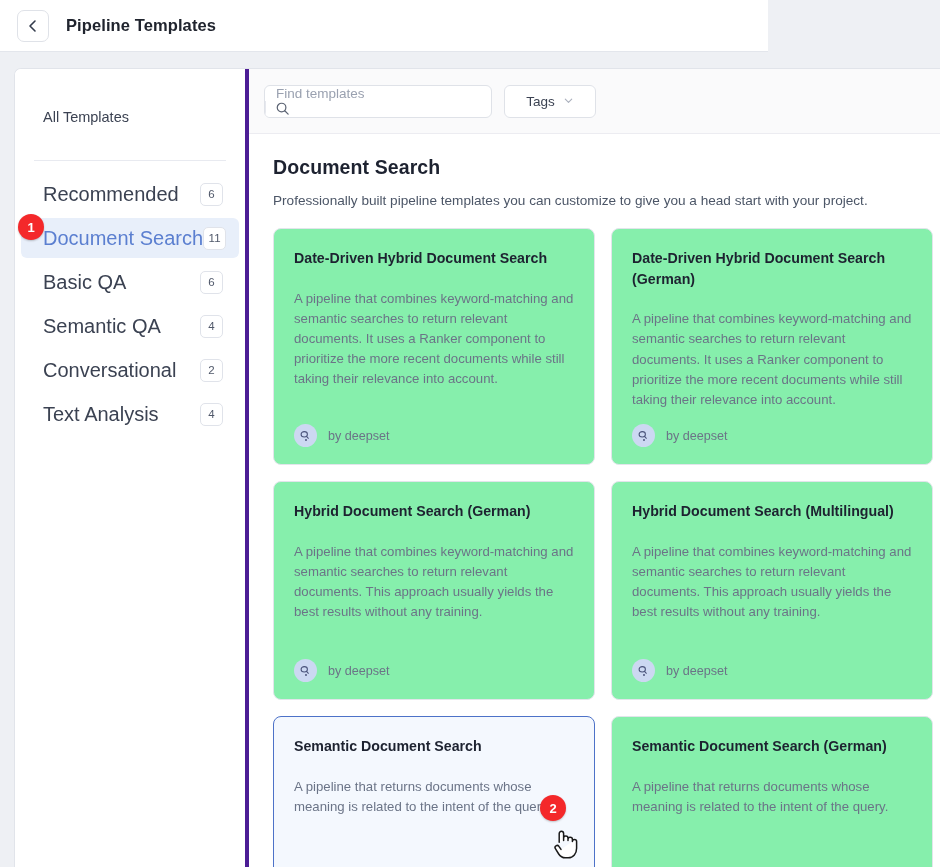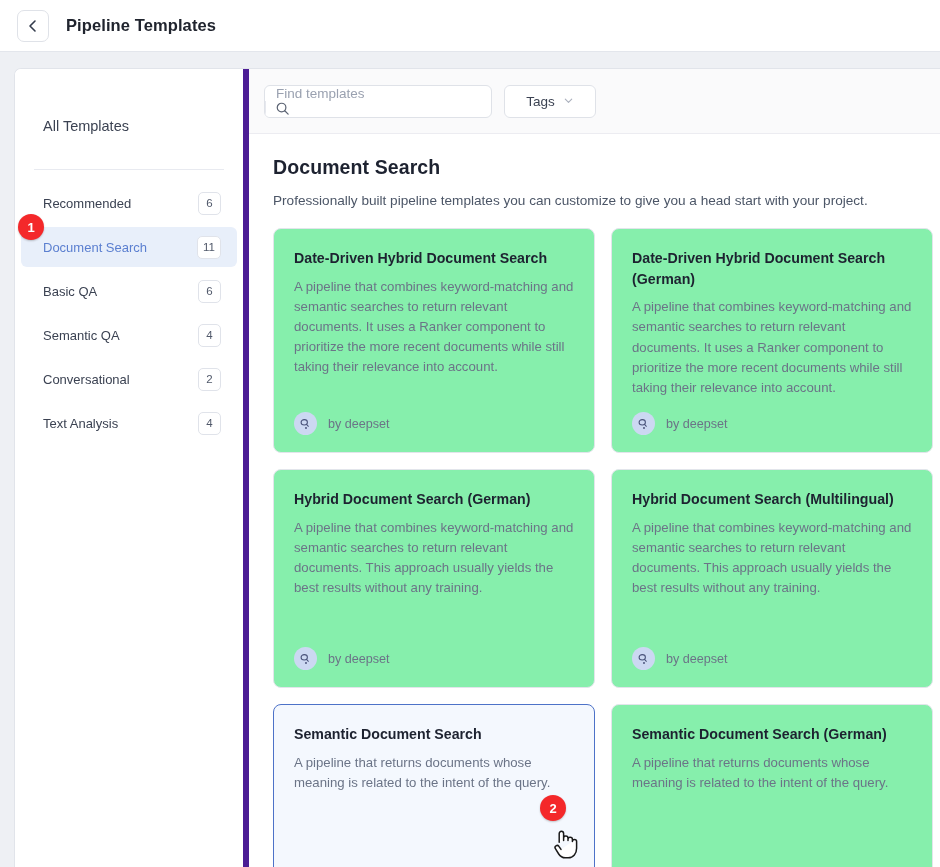--- a/index.html
+++ b/index.html
@@ -10,21 +10,21 @@
     overflow: hidden;
     background: #eef0f4;
     font-family: "Liberation Sans", sans-serif;
     -webkit-font-smoothing: antialiased;
   }
 
   
   .app-header {
     position: absolute;
     left: 0; top: 0;
-    width: 940px; height: 52px;
+    width: 768px; height: 52px;
     background: #ffffff;
     border-bottom: 1px solid #e3e6ec;
     display: flex;
     align-items: center;
     padding-left: 17px;
   }
   .back-btn {
     width: 32px; height: 32px;
     border: 1px solid #dfe2e8;
     border-radius: 7px;
@@ -54,23 +54,23 @@
     border-bottom: none;
     border-top-left-radius: 7px;
     display: flex;
     overflow: hidden;
   }
 
   
   .sidebar {
     width: 234px;
     flex: none;
-    border-right: 6px solid #4c1d95;
+    border-right: 4px solid #4c1d95;
     background: #ffffff;
-    padding-top: 13px;
+    padding-top: 4px;
   }
   .all-templates {
     height: 87px;
     display: flex;
     align-items: center;
     padding: 0 28px;
     font-size: 14.5px;
     color: #3b4252;
     cursor: pointer;
   }
@@ -86,21 +86,21 @@
     border-radius: 6px;
     display: flex;
     align-items: center;
     justify-content: space-between;
     padding: 0 16px 0 22px;
     cursor: pointer;
     position: relative;
   }
   .nav-item + .nav-item { margin-top: 4px; }
   .nav-item .nav-label {
-    font-size: 13px;
+    font-size: 20px;
     color: #3b4252;
     white-space: nowrap;
   }
   .nav-item.active { background: #e8effa; }
   .nav-item.active .nav-label { color: #5b7fd0; }
   .count-badge {
     min-width: 23px;
     height: 23px;
     padding: 0 5px;
     border: 1px solid #e0e3ea;
@@ -214,21 +214,21 @@
     border: 1px solid #4d72c8;
     background: #f4f8fe;
   }
   .card-title {
     font-size: 14.2px;
     font-weight: 600;
     color: #1d2230;
     line-height: 1.45;
   }
   .card-desc {
-    margin-top: 8px;
+    margin-top: 20px;
     font-size: 13.2px;
     line-height: 1.53;
     color: #6b7487;
   }
   .card-foot {
     margin-top: auto;
     display: flex;
     align-items: center;
     gap: 11px;
     padding-top: 14px;

